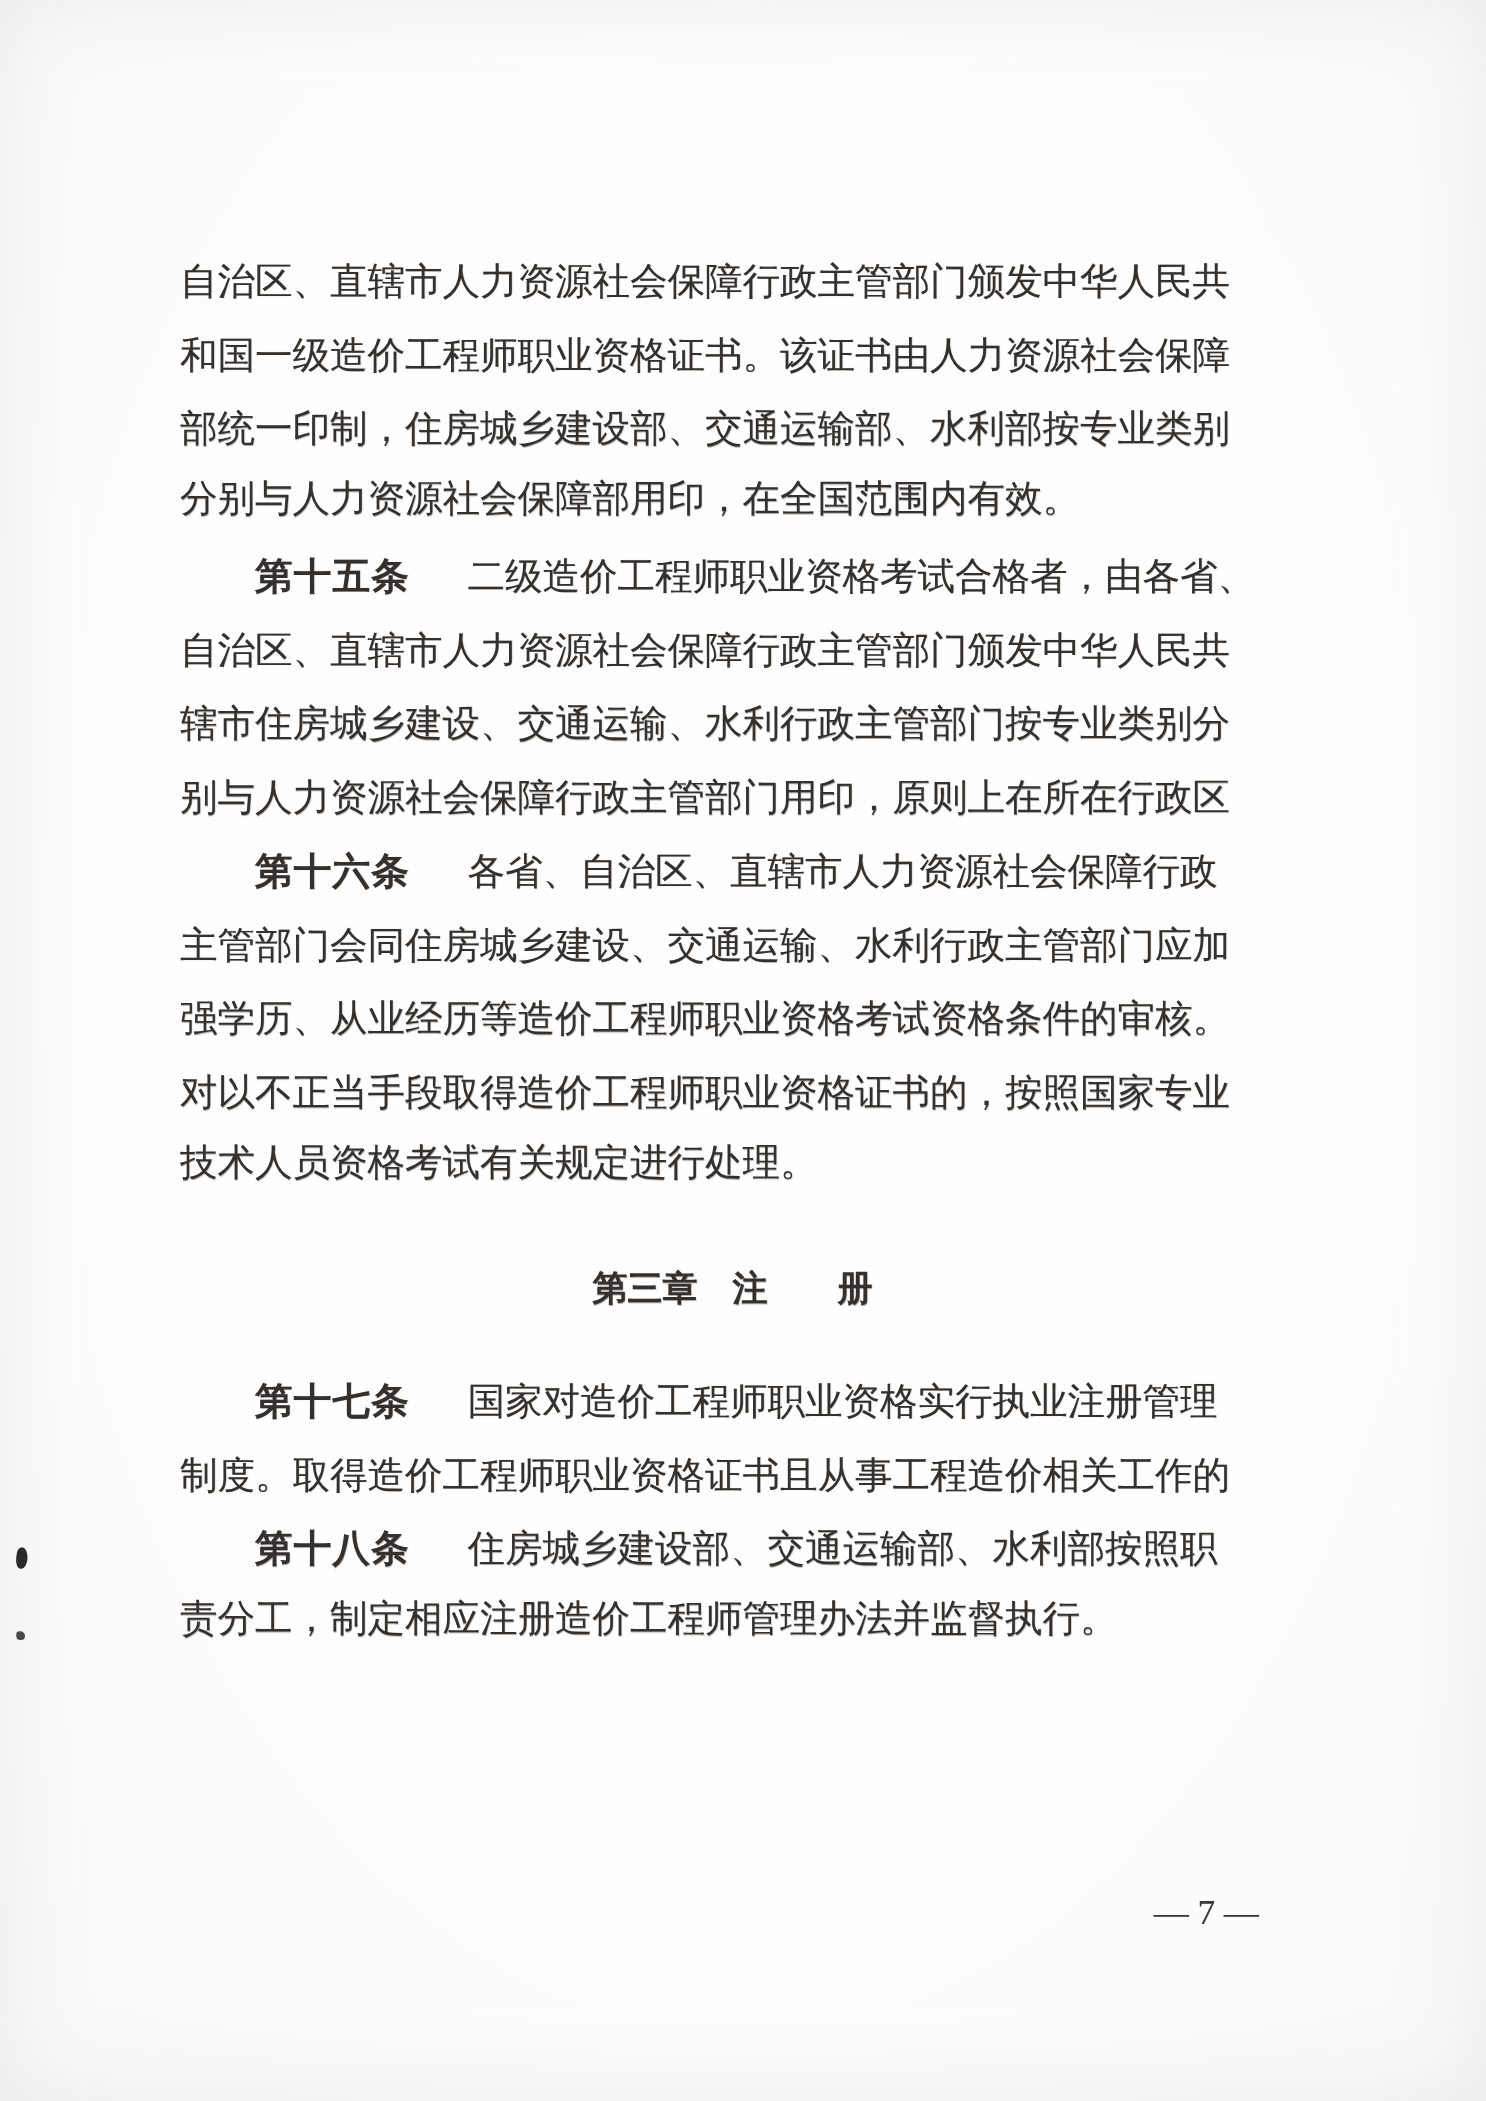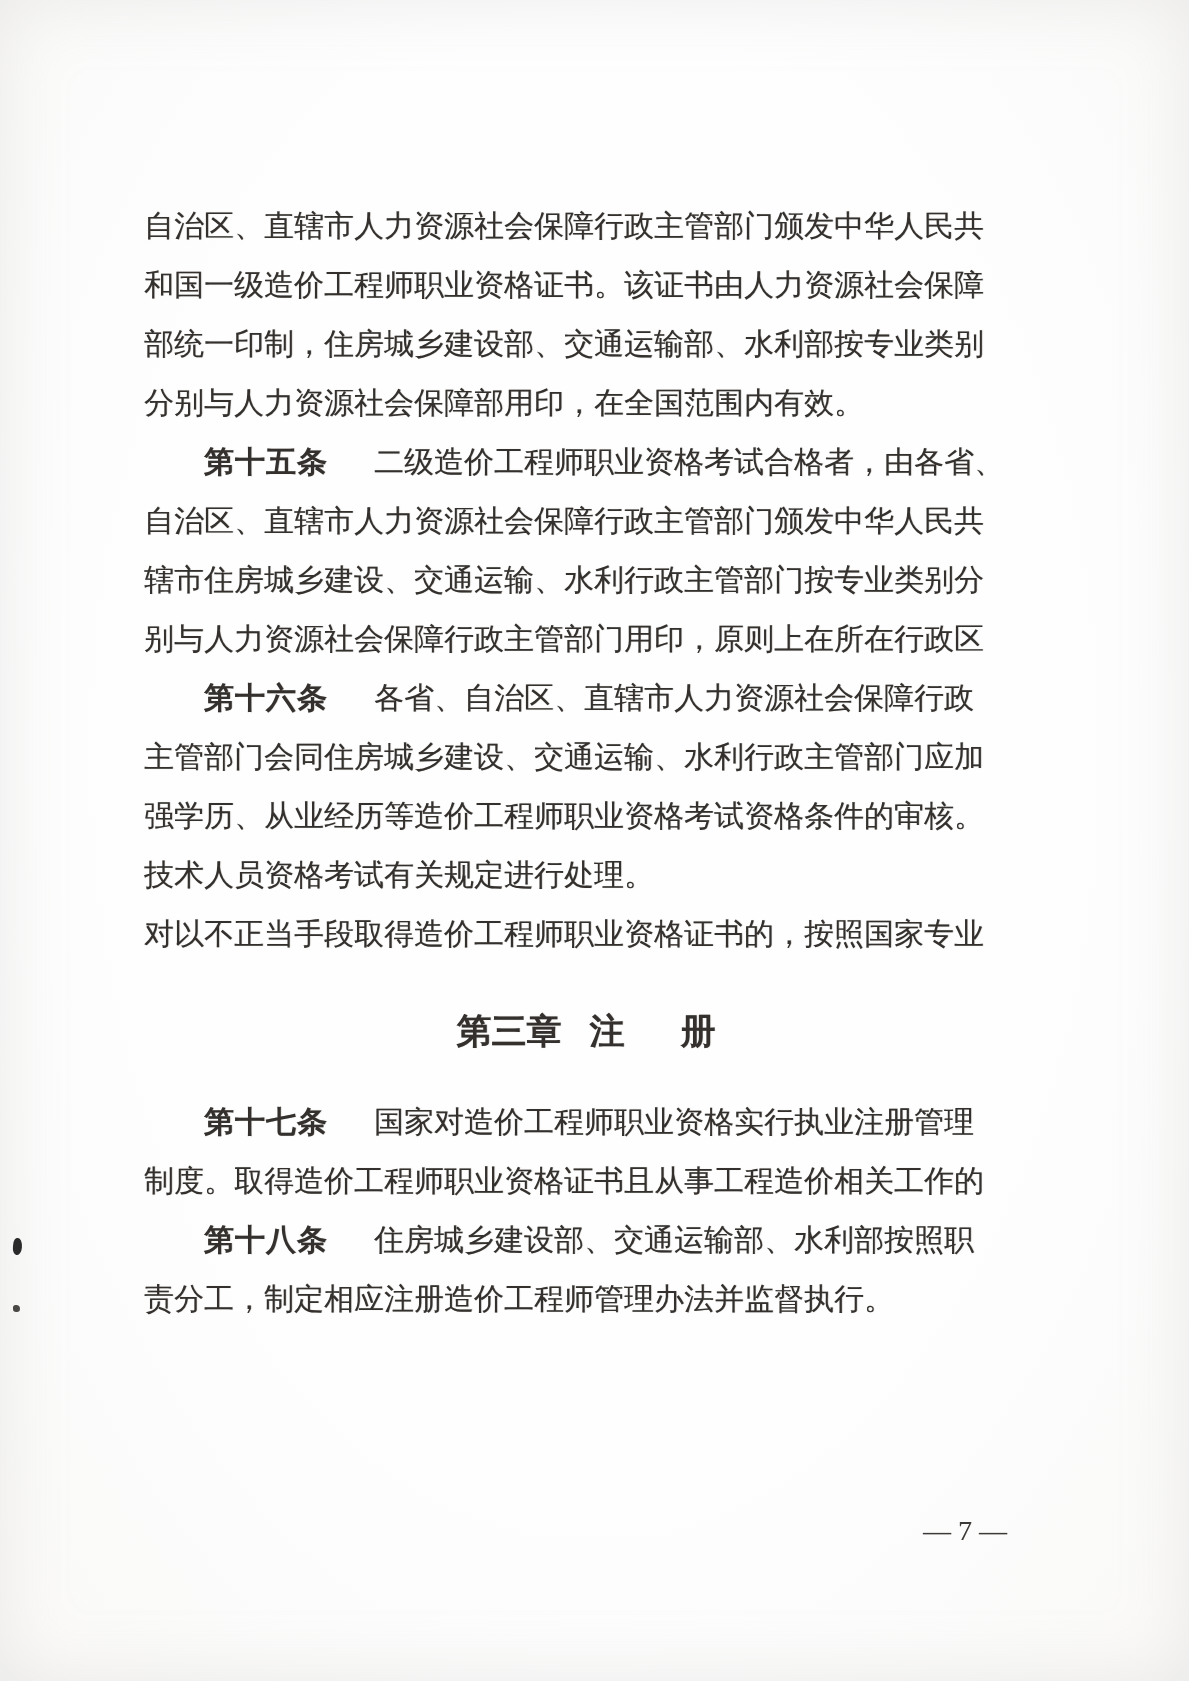--- a/index.html
+++ b/index.html
@@ -35,39 +35,40 @@
     white-space: nowrap;
     text-align: justify;
     text-justify: inter-character;
   }
   .line.cont {
     text-align-last: justify;
   }
   .line.end {
     text-align: left;
     text-align-last: left;
+    font-family: Liberation Mono, monospace;
   }
   .line.indent {
     text-align: left;
     text-align-last: left;
     padding-left: 60px;
   }
   .article-label {
     font-weight: bold;
     margin-right: 46px;
     letter-spacing: 1px;
   }
   .chapter-heading {
     height: 60px;
     line-height: 60px;
     margin-top: 39px;
     margin-bottom: 30px;
     text-align: center;
     padding-left: 44px;
-    font-size: 35px;
+    font-size: 28px;
     font-weight: bold;
     white-space: nowrap;
   }
   .chapter-heading .t1 { margin-left: 28px; }
   .chapter-heading .t2 { margin-left: 56px; }
   .page-number {
     position: absolute;
     left: 905px;
     top: 1512px;
     width: 120px;
@@ -116,22 +117,22 @@
     </div>
     <div class="line cont">自治区、直辖市人力资源社会保障行政主管部门颁发中华人民共</div>
     <div class="line cont">辖市住房城乡建设、交通运输、水利行政主管部门按专业类别分</div>
     <div class="line cont">别与人力资源社会保障行政主管部门用印，原则上在所在行政区</div>
 
     <div class="line indent">
       <span class="article-label">第十六条</span><span>各省、自治区、直辖市人力资源社会保障行政</span>
     </div>
     <div class="line cont">主管部门会同住房城乡建设、交通运输、水利行政主管部门应加</div>
     <div class="line cont">强学历、从业经历等造价工程师职业资格考试资格条件的审核。</div>
+    <div class="line cont">对以不正当手段取得造价工程师职业资格证书的，按照国家专业</div>
     <div class="line end">技术人员资格考试有关规定进行处理。</div>
-    <div class="line cont">对以不正当手段取得造价工程师职业资格证书的，按照国家专业</div>
 
     <div class="chapter-heading">
       <span>第三章</span><span class="t1">注</span><span class="t2">册</span>
     </div>
 
     <div class="line indent">
       <span class="article-label">第十七条</span><span>国家对造价工程师职业资格实行执业注册管理</span>
     </div>
     <div class="line cont">制度。取得造价工程师职业资格证书且从事工程造价相关工作的</div>
 

